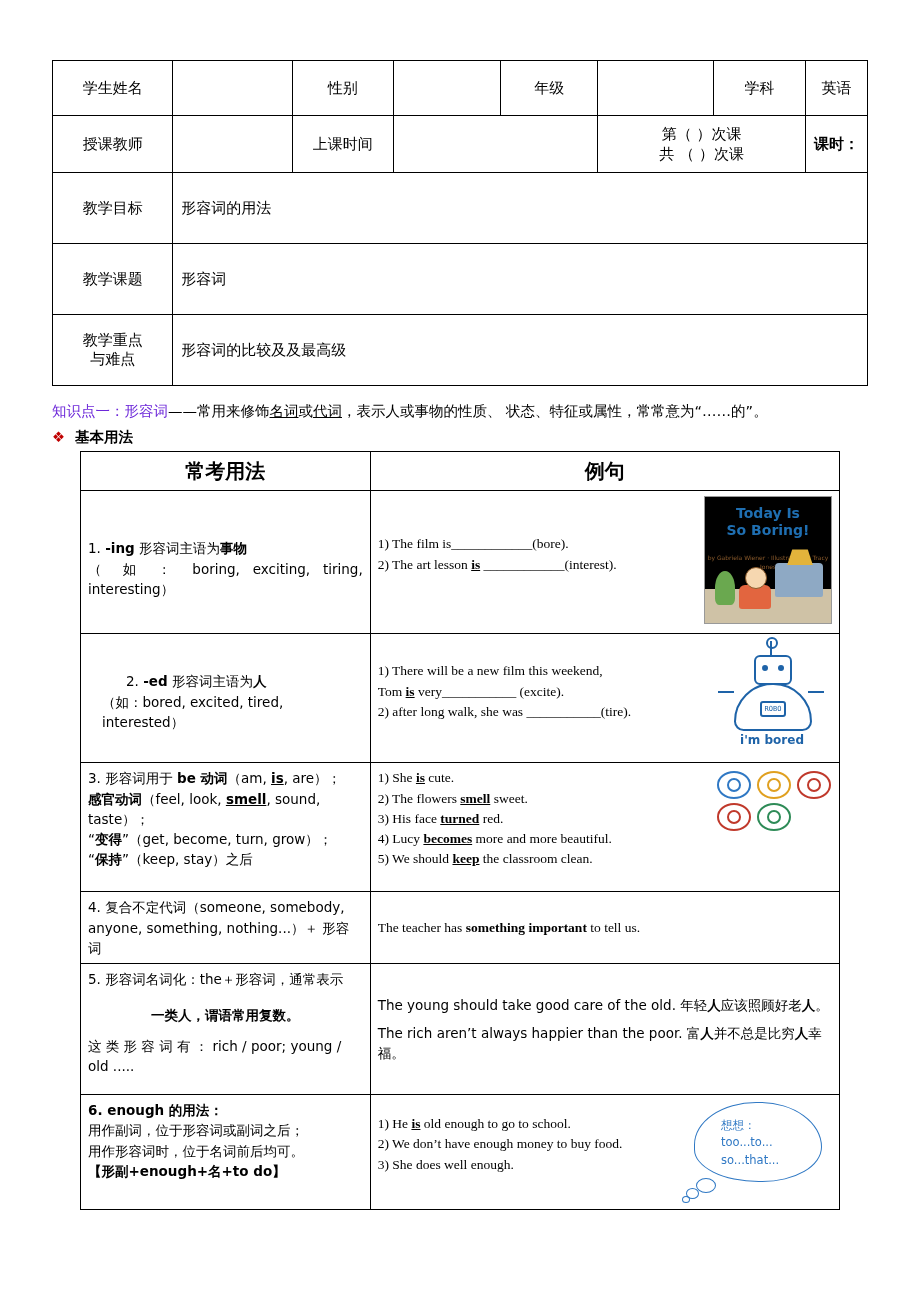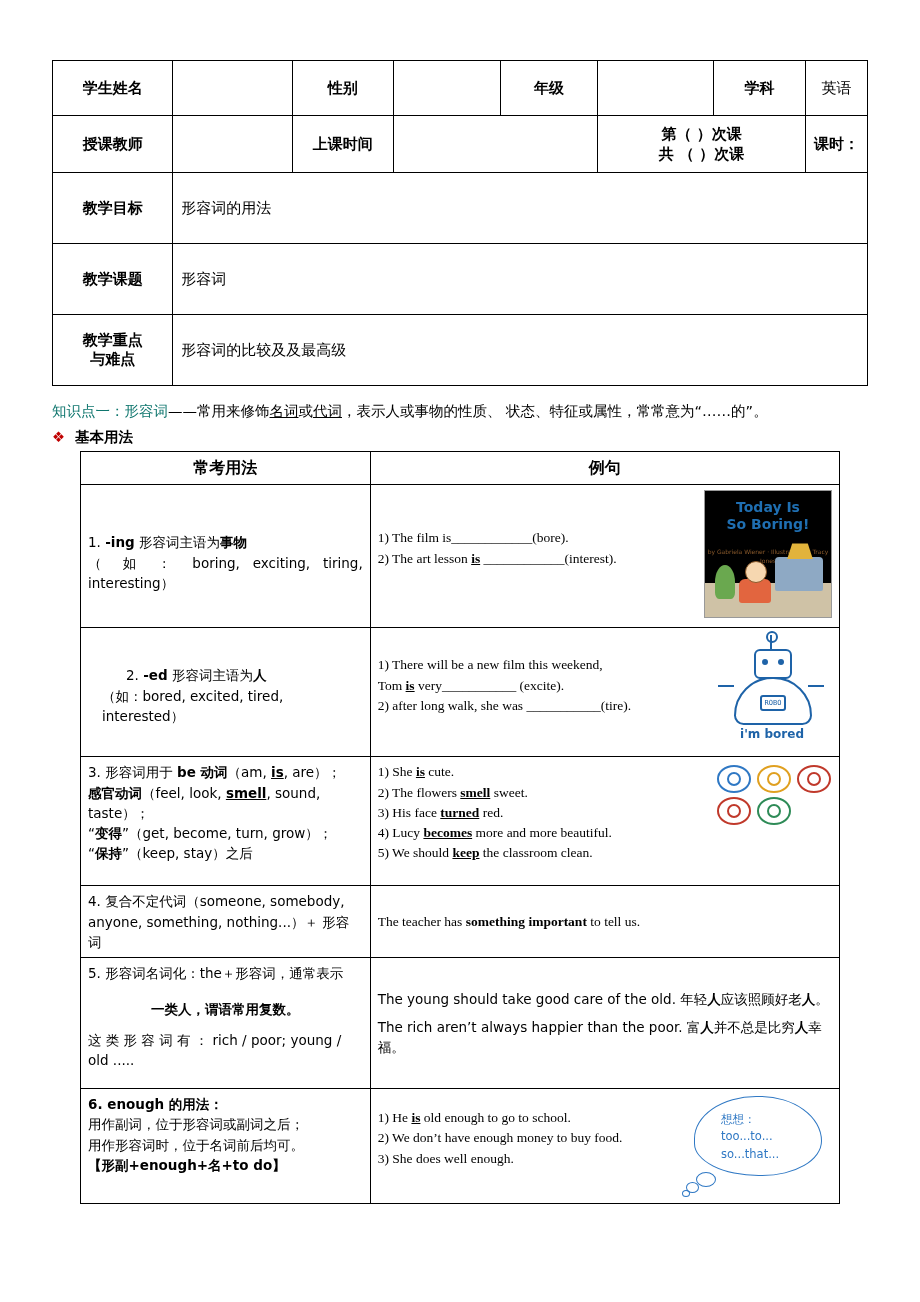--- a/index.html
+++ b/index.html
@@ -24,21 +24,21 @@
     border-collapse: collapse;
     width: 100%;
   }
   .info-table td {
     border: 1px solid #000;
     padding: 4px 8px;
     vertical-align: middle;
     font-size: 15px;
   }
   .label-cell {
-    font-weight: bold;
+    font-weight: normal;
     font-family: "DejaVu Sans", "Liberation Sans", sans-serif;
     font-size: 15px;
     text-align: center;
     white-space: nowrap;
   }
   .label-left {
     font-weight: bold;
     font-family: "DejaVu Sans", "Liberation Sans", sans-serif;
     font-size: 15px;
     text-align: left;
@@ -59,21 +59,21 @@
     font-size: 13px;
     font-family: "DejaVu Sans", "Liberation Sans", sans-serif;
   }
   .intro {
     margin-top: 14px;
     font-size: 14.5px;
     line-height: 1.55;
     font-family: "DejaVu Sans", "Liberation Sans", sans-serif;
   }
   .intro .red {
-    color: #0f766e;
+    color: #6d28d9;
   }
   .u {
     text-decoration: underline;
   }
   .bullet-line {
     margin-top: 6px;
     margin-bottom: 4px;
     font-size: 14.5px;
     font-family: "DejaVu Sans", "Liberation Sans", sans-serif;
     font-weight: bold;
@@ -91,21 +91,21 @@
     border: 1px solid #000;
     padding: 5px 7px;
     vertical-align: top;
     font-size: 13.5px;
     line-height: 1.5;
   }
   .main-table th {
     text-align: center;
     font-weight: bold;
     font-family: "DejaVu Sans", "Liberation Sans", sans-serif;
-    font-size: 16px;
+    font-size: 20px;
     padding: 4px;
   }
   .col-a { width: 290px; }
   .col-b { width: 470px; }
   .cn {
     font-family: "DejaVu Sans", "Liberation Sans", sans-serif;
   }
   .en {
     font-family: "Liberation Serif", serif;
   }

